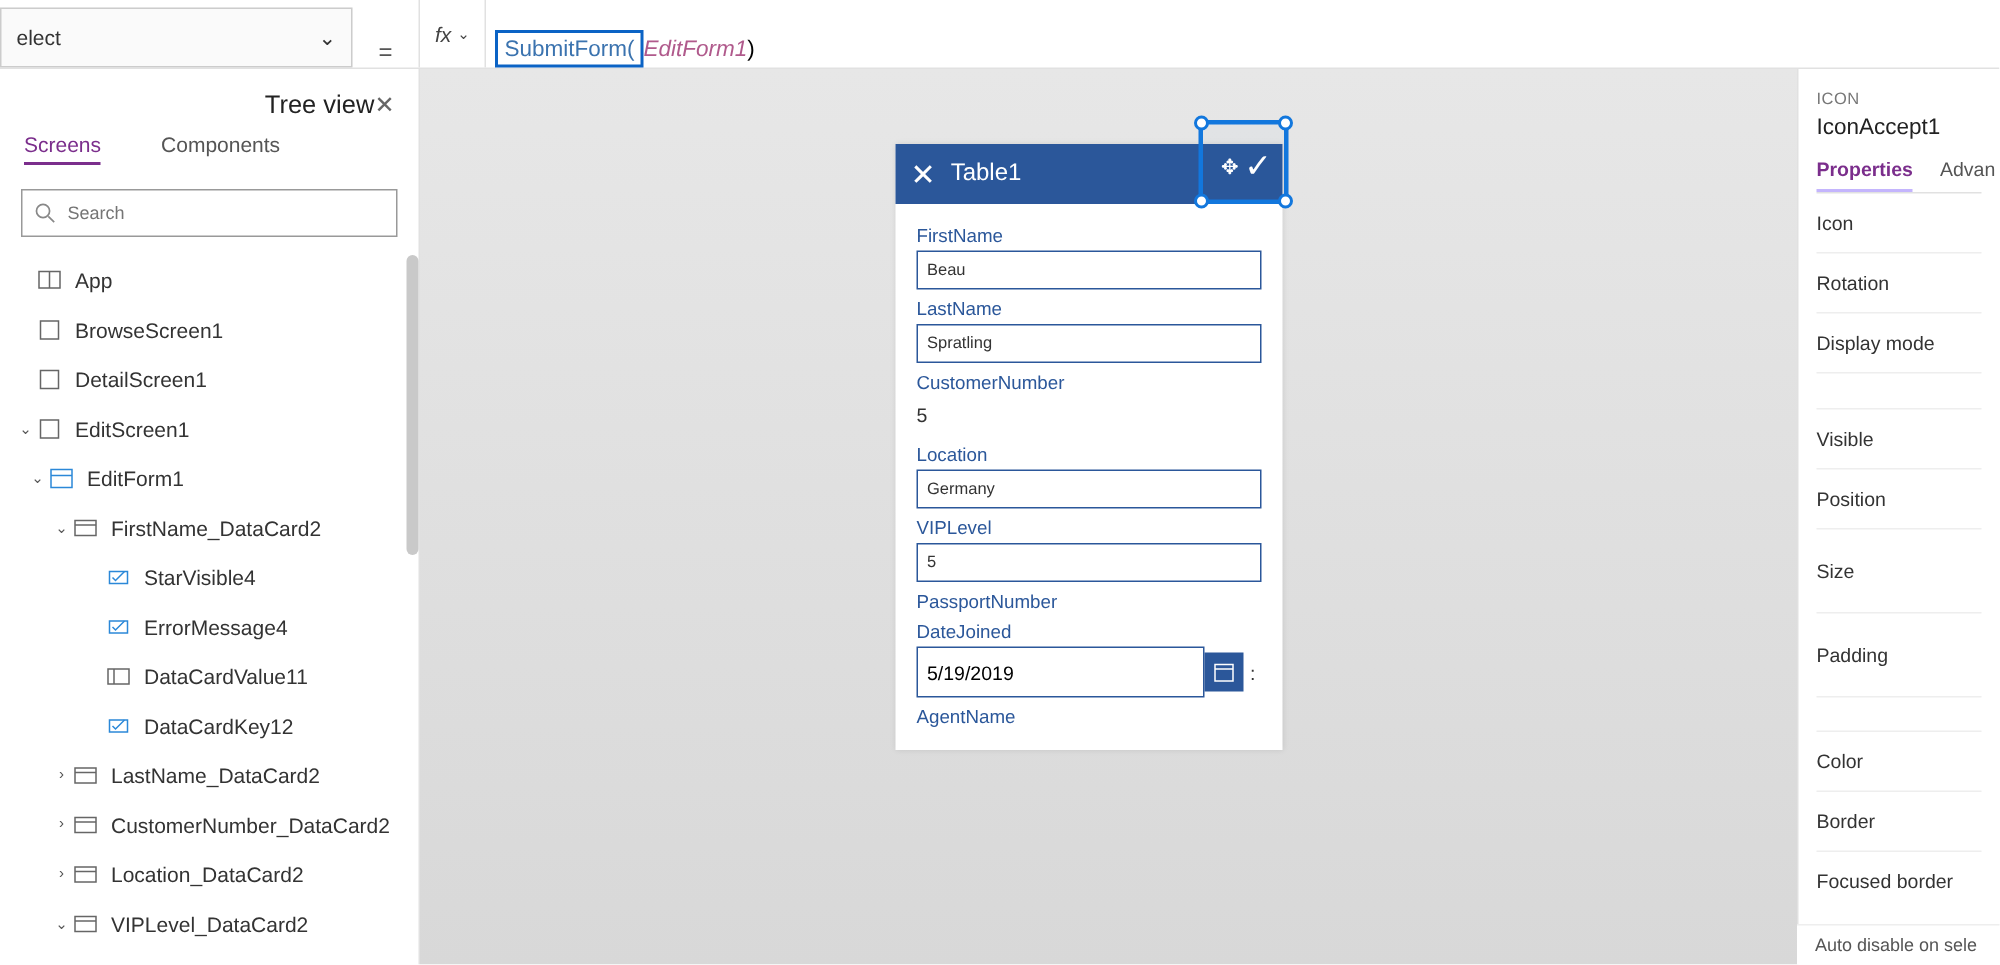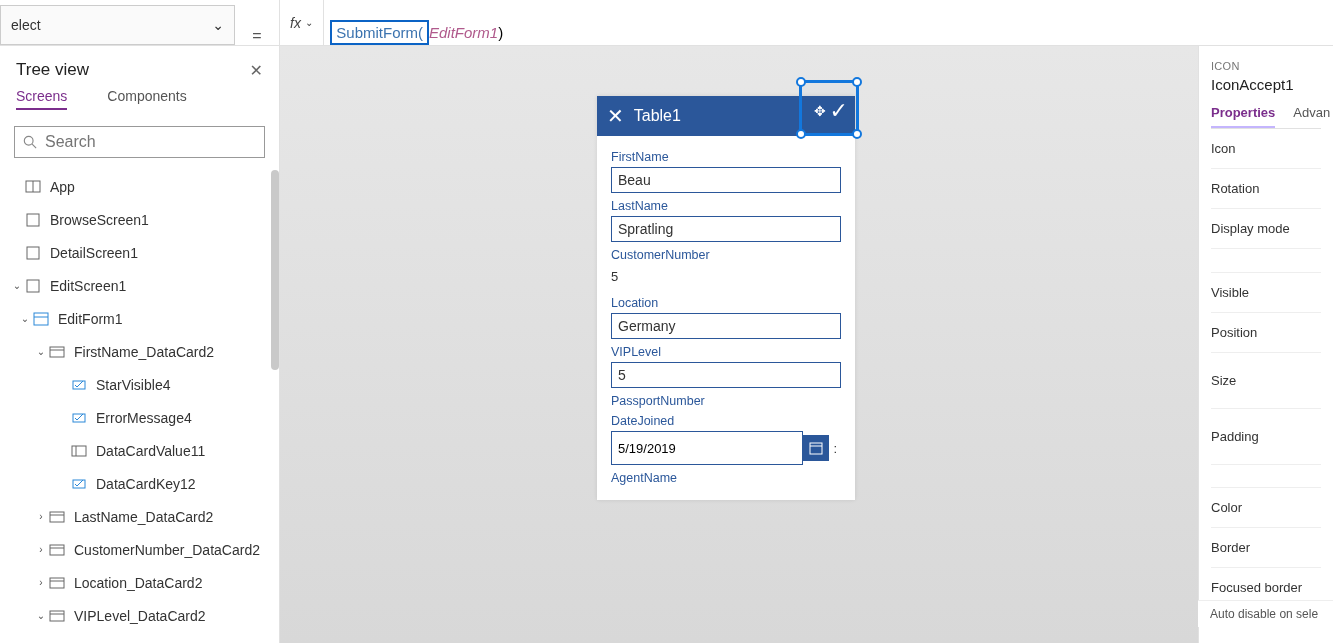--- a/index.html
+++ b/index.html
@@ -14,63 +14,63 @@
 .fb-func { color: #3b73af; border: 2px solid #0b63c5; padding: 2px 4px; }
 .fb-arg { color: #b05a8c; font-style: italic; }
 
 
 .main { display: flex; height: calc(643px - 46px); }
 .left-panel { width: 280px; border-right: 1px solid #e1e1e1; display: flex; flex-direction: column; background: #fff; position: relative; }
 .canvas { flex: 1; background: linear-gradient(to bottom, #e7e7e7, #d8d8d8); position: relative; }
 .right-panel { width: 135px; border-left: 1px solid #e1e1e1; background: #fff; overflow: hidden; }
 
 
-.lp-head { padding: 14px 16px 8px; display: flex; justify-content: space-between; align-items: center; }
+.lp-head { padding: 14px 16px 8px; display: flex; justify-content: flex-end; align-items: center; }
 .lp-title { font-size: 17px; color: #222; }
 .lp-close { color: #666; font-size: 16px; cursor: pointer; }
 .lp-tabs { display: flex; gap: 40px; padding: 0 16px 4px; font-size: 14px; color: #555; }
 .lp-tab-active { color: #7b2e8c; border-bottom: 2px solid #7b2e8c; padding-bottom: 4px; }
 .lp-search { margin: 12px 14px; height: 32px; border: 1px solid #999; display: flex; align-items: center; padding: 0 8px; gap: 8px; color: #666; }
-.lp-search input { border: none; outline: none; flex: 1; font-size: 16px; color: #333; }
+.lp-search input { border: none; outline: none; flex: 1; font-size: 12px; color: #333; }
 .tree { flex: 1; overflow-y: auto; font-size: 14px; color: #333; padding-bottom: 20px; position: relative; }
 .tree-scroll { position: absolute; top: 0; right: 0; width: 8px; height: 200px; background: #c9c9c9; border-radius: 4px; }
 .tn { display: flex; align-items: center; height: 33px; padding-right: 8px; cursor: pointer; }
 .tn .chev { width: 14px; text-align: center; color: #555; font-size: 10px; }
 .tn .ico { width: 18px; height: 18px; margin-right: 8px; display: flex; align-items: center; justify-content: center; color: #666; }
 .pad0 { padding-left: 10px; } .pad1 { padding-left: 18px; } .pad2 { padding-left: 34px; } .pad4 { padding-left: 70px; }
 
 
 .app-frame { position: absolute; left: 317px; top: 50px; width: 258px; background: #fff; box-shadow: 0 0 4px rgba(0,0,0,0.1); }
 .app-header { height: 40px; background: #2b579a; color: #fff; display: flex; align-items: center; padding: 0 10px; gap: 10px; font-size: 16px; position: relative; }
 .app-header .title { flex: 1; }
 .app-header .hx { font-size: 20px; }
 .accept-sel { position: absolute; right: -4px; top: -16px; width: 60px; height: 56px; border: 3px solid #1277dd; background: rgba(18,119,221,0.02); }
 .accept-sel .h { position: absolute; width: 10px; height: 10px; background: #fff; border: 2px solid #1277dd; border-radius: 50%; }
 .accept-sel .h1 { left: -6px; top: -6px; } .accept-sel .h2 { right: -6px; top: -6px; } .accept-sel .h3 { left: -6px; bottom: -6px; } .accept-sel .h4 { right: -6px; bottom: -6px; }
 .accept-sel .chk { position: absolute; right: 8px; top: 15px; color: #fff; font-size: 22px; }
 .accept-sel .mv { position: absolute; left: 12px; top: 20px; color: #fff; font-size: 14px; }
 .app-body { padding: 8px 14px 12px; font-size: 13px; }
 .fld-label { color: #2b579a; font-size: 12.5px; margin-top: 6px; margin-bottom: 3px; }
-.fld-input { border: 1px solid #2b579a; height: 26px; padding: 0 6px; font-size: 14px; color: #333; display: flex; align-items: center; }
+.fld-input { border: 1px solid #2b579a; height: 26px; padding: 0 6px; font-size: 11px; color: #333; display: flex; align-items: center; }
 .fld-static { color: #333; padding: 4px 0 6px; }
 .fld-date { display: flex; align-items: center; }
 .fld-date .dv { border: 1px solid #2b579a; height: 26px; padding: 16px 6px; flex: 1; display: flex; align-items: center; }
 .fld-date .dbtn { width: 26px; height: 26px; background: #2b579a; color: #fff; display: flex; align-items: center; justify-content: center; font-size: 13px; }
 .fld-date .colon { padding: 0 4px; color: #333; }
 
 
 .rp { padding: 14px 12px 0; font-size: 13px; }
 .rp-cat { color: #777; font-size: 11px; letter-spacing: 0.3px; }
 .rp-name { color: #222; font-size: 15px; margin: 4px 0 12px; }
 .rp-tabs { display: flex; gap: 18px; font-size: 13px; border-bottom: 1px solid #e1e1e1; }
 .rp-tab { padding-bottom: 6px; color: #555; }
 .rp-tab-active { color: #7b2e8c; border-bottom: 2px solid #c4b5fd; font-weight: 600; }
 .rp-row { padding: 12px 0; border-bottom: 1px solid #eee; color: #333; font-size: 13px; }
 .rp-group-gap { height: 24px; border-bottom: 1px solid #eee; }
-.rp-foot { position: absolute; bottom: 16px; right: 0; width: 135px; padding: 6px 12px; color: #555; font-size: 12px; border-top: 1px solid #eee; background: #fff; }
+.rp-foot { position: absolute; bottom: 0; right: 0; width: 135px; padding: 6px 12px; color: #555; font-size: 12px; border-top: 1px solid #eee; background: #fff; }
 
 svg { display: block; }
 </style>
 </head>
 <body>
 
 <div class="formula-bar">
   <div class="fb-dropdown">
     <span>elect</span>
     <span>⌄</span>

